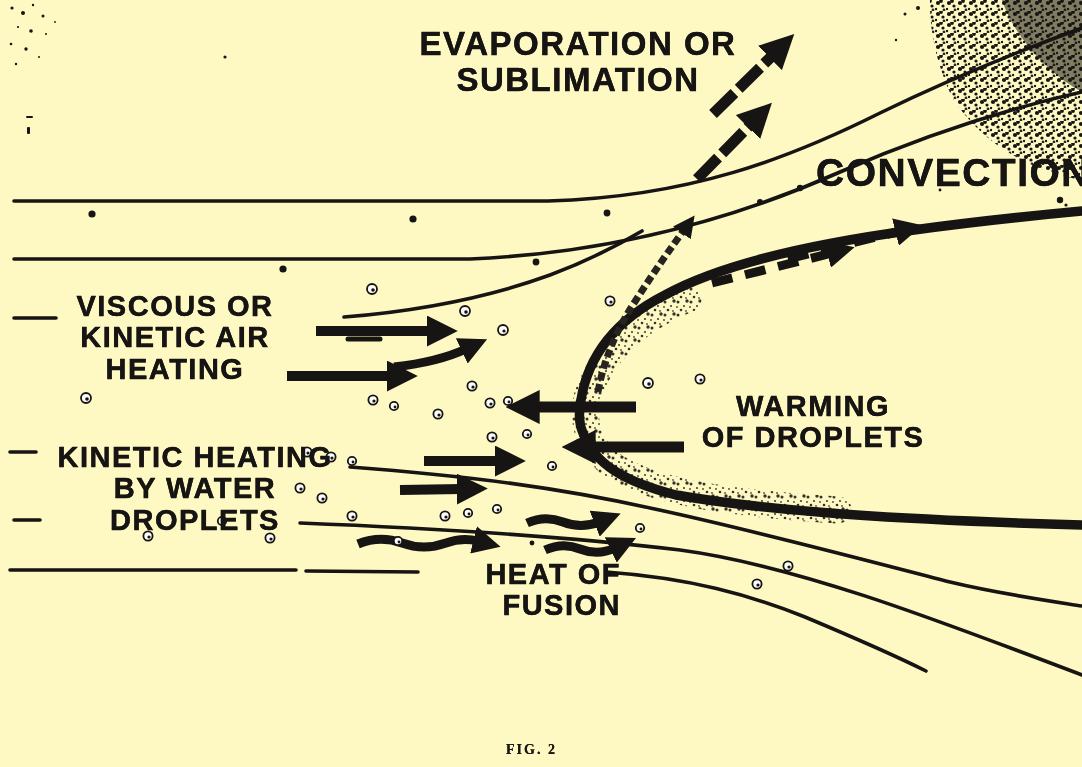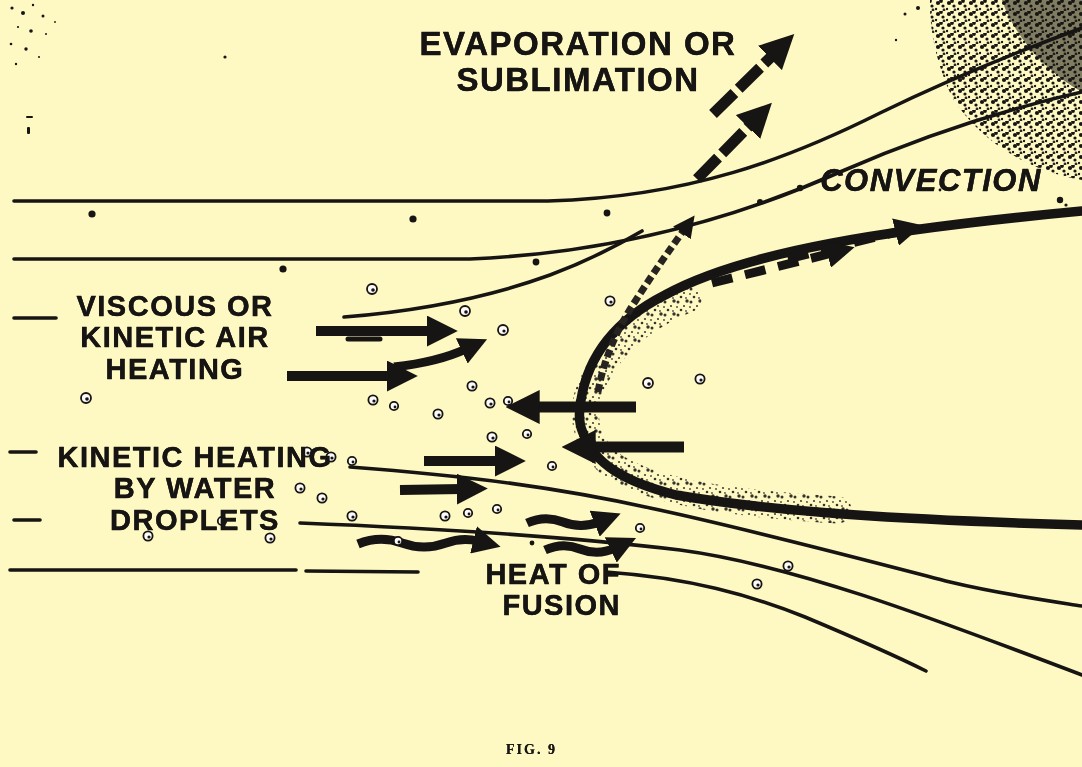--- a/index.html
+++ b/index.html
@@ -16,21 +16,21 @@
     font-weight:bold;
     color:#171513;
     letter-spacing:1.5px;
     line-height:1.08;
     white-space:pre-line;
     text-align:center;
     text-shadow:0 0 .6px #171513;
     -webkit-text-stroke:.4px #171513;
   }
   .lbl-evaporation{left:398px;top:26px;width:360px;font-size:33px;}
-  .lbl-convection{left:816px;top:164px;width:230px;font-size:31px;font-style:italic;}
+  .lbl-convection{left:816px;top:152px;width:230px;font-size:39px;}
   .lbl-viscous{left:46px;top:291px;width:258px;font-size:29px;}
   .lbl-kinetic-water{left:28px;top:442px;width:334px;font-size:29px;}
   .lbl-warming{left:694px;top:391px;width:238px;font-size:29px;}
   .lbl-fusion{left:431px;top:559px;width:190px;font-size:29px;text-align:right;}
   .caption{
     position:absolute;left:506px;top:742px;
     font-family:"Liberation Serif", serif;
     font-weight:bold;font-size:14px;letter-spacing:2px;color:#1a1815;
     text-shadow:0 0 .5px #1a1815;
   }
@@ -228,17 +228,19 @@
 
   <div class="lbl lbl-evaporation">EVAPORATION OR
 SUBLIMATION</div>
   <div class="lbl lbl-convection">CONVECTION</div>
   <div class="lbl lbl-kinetic-water">KINETIC HEATING
 BY WATER
 DROPLETS</div>
   <div class="lbl lbl-viscous">VISCOUS OR
 KINETIC AIR
 HEATING</div>
+  <div class="lbl lbl-warming">WARMING
+OF DROPLETS</div>
   <div class="lbl lbl-fusion">HEAT OF
 FUSION</div>
 
-  <div class="caption">FIG. 9</div>
+  <div class="caption">FIG. 2</div>
 </div>
 
 </body></html>

